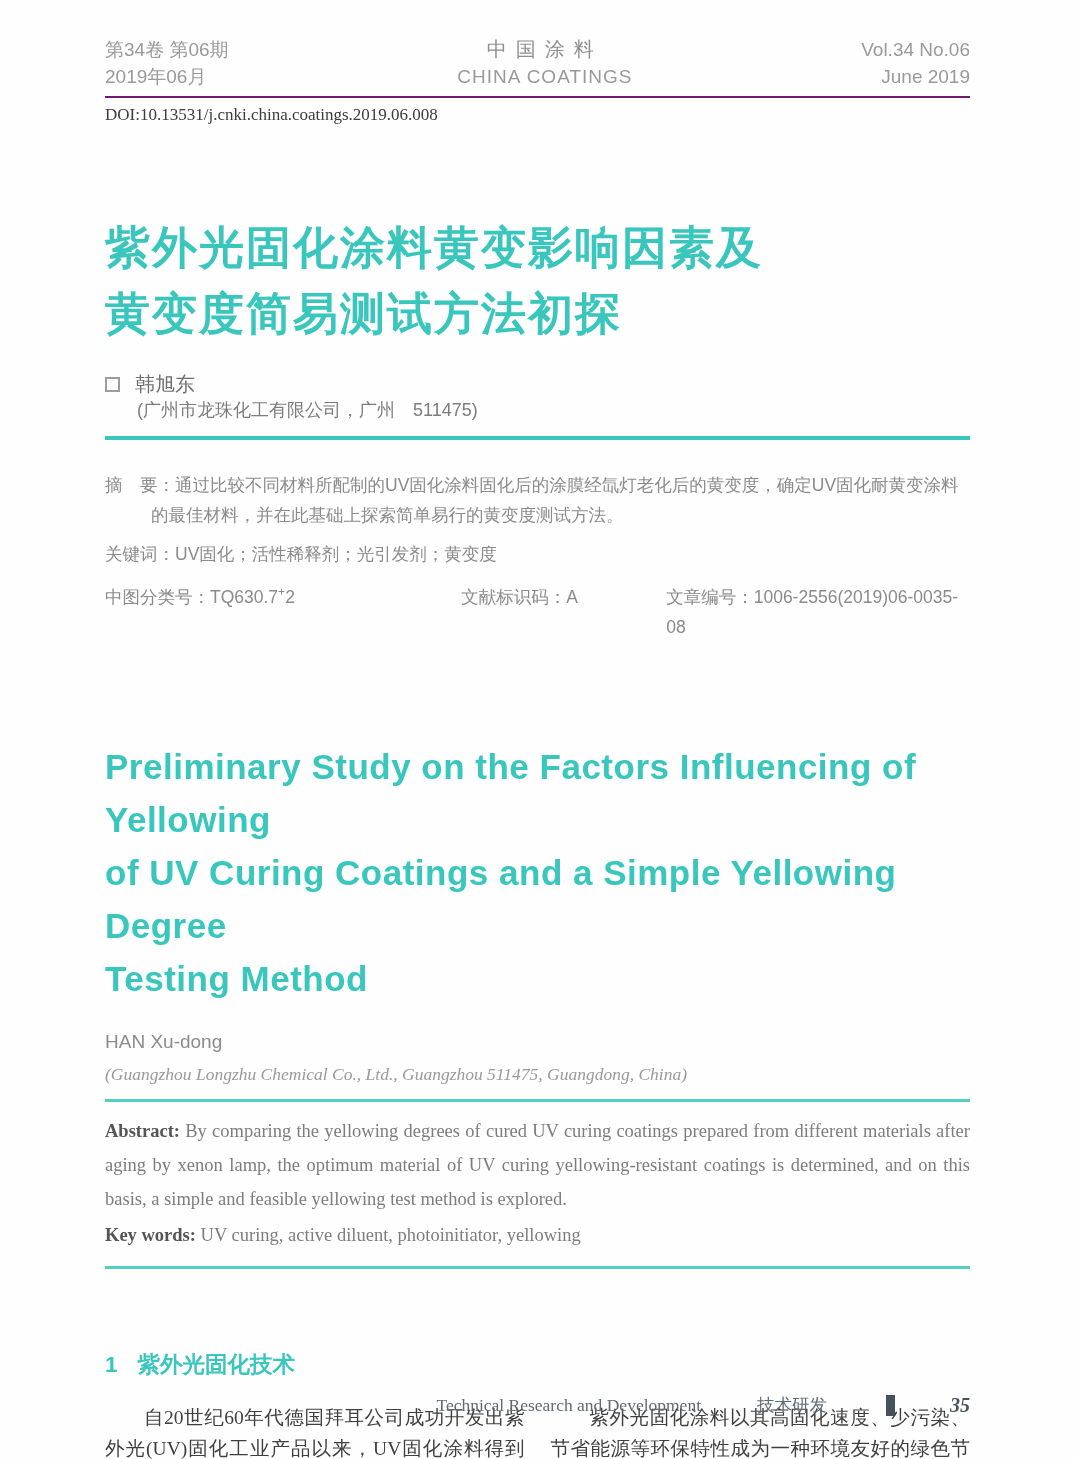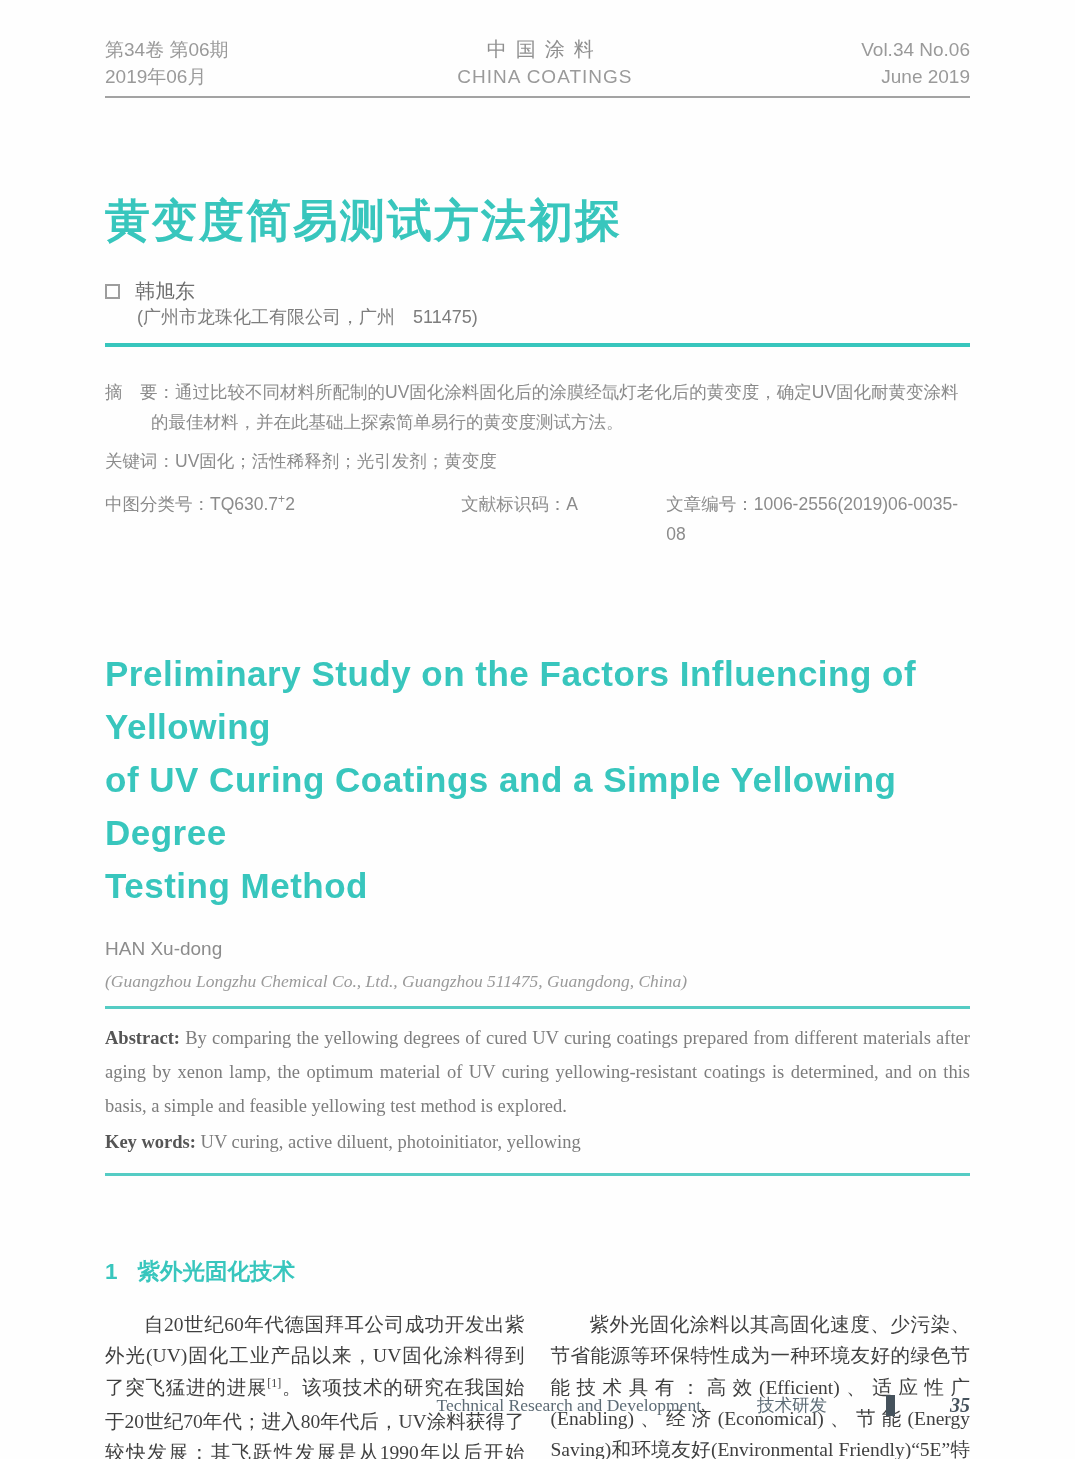--- a/index.html
+++ b/index.html
@@ -15,21 +15,21 @@
   }
   .content { margin: 0 105px; }
 
   
   .jheader {
     display: flex;
     justify-content: space-between;
     align-items: flex-end;
     padding-top: 36px;
     padding-bottom: 6px;
-    border-bottom: 2px solid #a3a3a3;
+    border-bottom: 2px solid #701a75;
     color: #9a9a9a;
     font-size: 19px;
     line-height: 27px;
   }
   .jheader .col-left   { text-align: left; }
   .jheader .col-center { text-align: center; }
   .jheader .col-right  { text-align: right; }
   .journal-name-cn { letter-spacing: 9px; font-size: 20px; color: #8f8f8f; }
   .journal-name-en { letter-spacing: 1px; text-align: center; }
   .doi-line {
@@ -150,22 +150,24 @@
       </div>
       <div class="col-center">
         <div class="journal-name-cn">中国涂料</div>
         <div class="journal-name-en">CHINA COATINGS</div>
       </div>
       <div class="col-right">
         <div>Vol.34 No.06</div>
         <div>June 2019</div>
       </div>
     </div>
+    <div class="doi-line">DOI:10.13531/j.cnki.china.coatings.2019.06.008</div>
 
     <div class="title-cn">
+      <div>紫外光固化涂料黄变影响因素及</div>
       <div>黄变度简易测试方法初探</div>
     </div>
 
     <div class="author-row">
       <span class="author-marker"></span>
       <span class="author-cn">韩旭东</span>
     </div>
     <div class="affil-cn">(广州市龙珠化工有限公司，广州　511475)</div>
 
     <div class="rule-teal-thick"></div>

